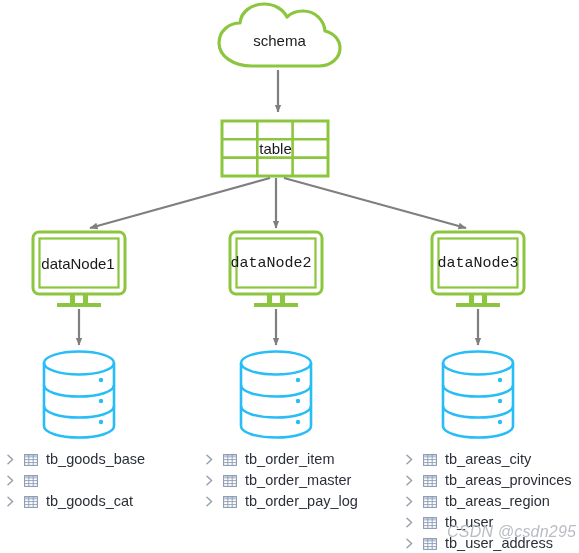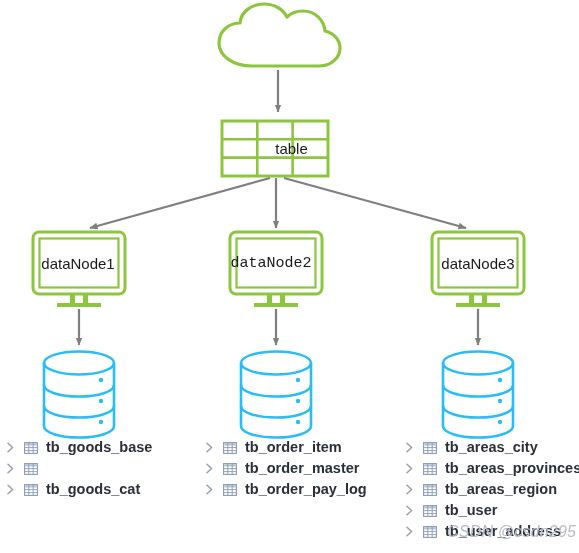--- a/index.html
+++ b/index.html
@@ -36,43 +36,42 @@
     white-space: nowrap;
     text-align: center;
     line-height: 1;
   }
   .label-schema {
     left: 232px;
     top: 33px;
     width: 95px;
   }
   .label-table {
-    left: 244px;
+    left: 228px;
     top: 141px;
     width: 95px;
   }
   .label-dn {
     width: 110px;
     font-size: 15px;
   }
   .label-dn1 { left: 23px; top: 256px; text-align: center; }
   .label-dn2 { left: 216px; top: 256px; font-family: Liberation Mono, monospace; }
-  .label-dn3 { left: 423px; top: 256px; }
+  .label-dn3 { left: 423px; top: 256px; font-family: Liberation Mono, monospace; }
 
   .table-lists {
     position: absolute;
     left: 0;
     top: 437px;
     width: 579px;
     height: 116px;
   }
   .list-col {
     position: absolute;
-    top: 0;
-    font-weight: bold;
+    top: 12px;
   }
   .col-1 { left: 4px; }
   .col-2 { left: 203px; }
   .col-3 { left: 403px; }
 
   .list-item {
     display: flex;
     align-items: center;
     height: 21px;
     white-space: nowrap;
@@ -199,20 +198,21 @@
       <path d="M443,363 L443,426 C443,432.5 458.5,437.5 478,437.5 C497.5,437.5 513,432.5 513,426 L513,363"></path>
       <ellipse cx="478" cy="363" rx="35" ry="11.5"></ellipse>
       <path d="M443,385 C443,391.5 458.5,396.5 478,396.5 C497.5,396.5 513,391.5 513,385"></path>
       <path d="M443,406 C443,412.5 458.5,417.5 478,417.5 C497.5,417.5 513,412.5 513,406"></path>
       <circle cx="500" cy="380" r="2.2" fill="#29bdf7" stroke="none"></circle>
       <circle cx="500" cy="401" r="2.2" fill="#29bdf7" stroke="none"></circle>
       <circle cx="500" cy="422" r="2.2" fill="#29bdf7" stroke="none"></circle>
     </g>
   </svg>
 
+  <div class="node-label label-schema">schema</div>
   <div class="node-label label-table">table</div>
   <div class="node-label label-dn label-dn1">dataNode1</div>
   <div class="node-label label-dn label-dn2">dataNode2</div>
   <div class="node-label label-dn label-dn3">dataNode3</div>
 
   <div class="table-lists">
     <div class="list-col col-1">
         <div class="list-item">
           <span class="chevron-icon">
             <svg width="13" height="13" viewBox="0 0 13 13">

